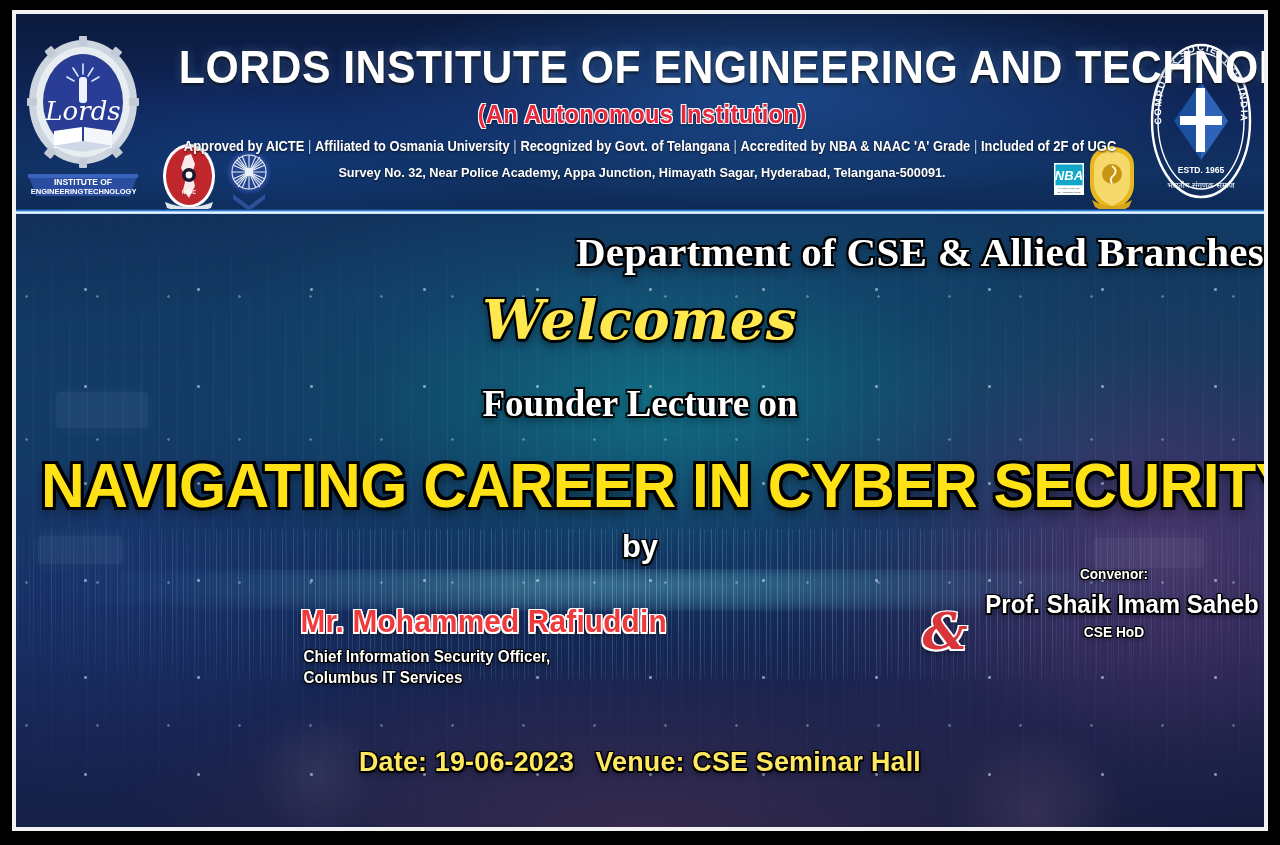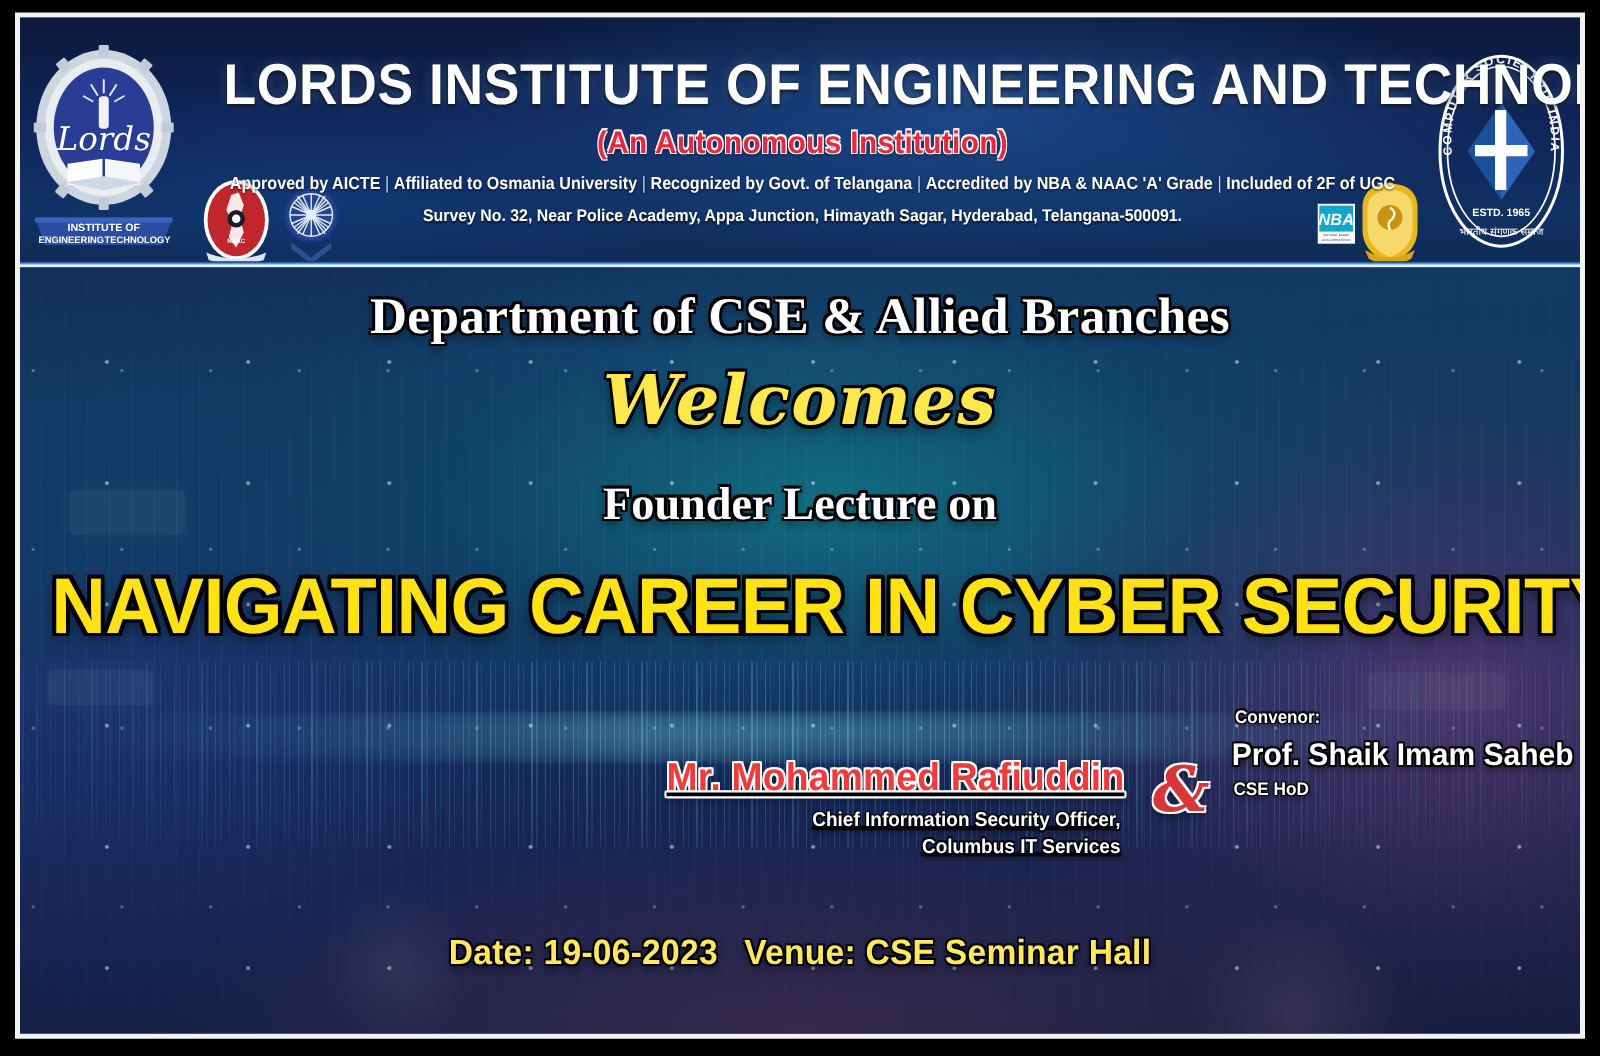--- a/index.html
+++ b/index.html
@@ -170,21 +170,21 @@
     transform: scaleX(0.94);
     white-space: nowrap;
     text-shadow: 0 1px 2px rgba(0,0,0,0.7);
   }
 
   
   .body { position: relative; height: calc(100% - 200px); }
 
   .dept {
     position: absolute; top: 14px; left: 0; right: 0;
-    text-align: center;
+    text-align: right;
     font-family: "Liberation Serif", serif;
     font-weight: 700;
     font-size: 41px;
     color: #ffffff;
     letter-spacing: 0.3px;
     text-shadow:
       -2px -2px 0 #000, 2px -2px 0 #000, -2px 2px 0 #000, 2px 2px 0 #000,
       -2px 0 0 #000, 2px 0 0 #000, 0 -2px 0 #000, 0 2px 0 #000,
       0 4px 8px rgba(0,0,0,0.6);
   }
@@ -241,21 +241,21 @@
     font-size: 31px;
     color: #ffffff;
     text-shadow: -1.5px -1.5px 0 #000, 1.5px -1.5px 0 #000, -1.5px 1.5px 0 #000, 1.5px 1.5px 0 #000, 0 3px 6px rgba(0,0,0,0.6);
   }
 
   
   .speakers {
     position: absolute; top: 390px; left: 272px; width: 690px;
     display: flex; align-items: flex-start; justify-content: center; gap: 0;
   }
-  .speaker { flex: 1 1 0; text-align: right; text-decoration: underline; }
+  .speaker { flex: 1 1 0; text-align: left; }
   .sp-name {
     font-family: "Liberation Sans", sans-serif;
     font-weight: 700;
     font-size: 31px;
     color: #ef3b3b;
     letter-spacing: 0.2px;
     transform: scaleX(0.96);
     white-space: nowrap;
     text-shadow:
       -1.5px -1.5px 0 #ffffff, 1.5px -1.5px 0 #ffffff,
@@ -305,21 +305,21 @@
   .fac-desig {
     margin-top: 7px;
     font-family: "Liberation Sans", sans-serif;
     font-weight: 700; font-size: 16px; color: #ffffff;
     transform: scaleX(0.95);
     text-shadow: -1px -1px 0 #000, 1px -1px 0 #000, -1px 1px 0 #000, 1px 1px 0 #000, 0 2px 5px rgba(0,0,0,0.7);
   }
   .fac-gap { height: 26px; }
 
   
-  .convenor { position: absolute; right: 16px; top: 352px; width: 268px; }
+  .convenor { position: absolute; right: 16px; top: 352px; width: 268px; text-align: center; }
   .cv-label {
     font-family: "Liberation Sans", sans-serif;
     font-weight: 700; font-size: 14.5px; color: #ffffff;
     transform: scaleX(0.94);
     text-shadow: -1px -1px 0 #000, 1px -1px 0 #000, -1px 1px 0 #000, 1px 1px 0 #000, 0 2px 4px rgba(0,0,0,0.7);
   }
   .cv-name {
     margin-top: 8px;
     font-family: "Liberation Sans", sans-serif;
     font-weight: 700; font-size: 25px; color: #ffffff;
@@ -517,20 +517,21 @@
       <div class="dots"></div>
       <div class="haze"></div>
       <div class="softbox" style="left:40px; top:178px; width:92px; height:36px;"></div>
       <div class="softbox" style="right:60px; top:324px; width:110px; height:30px;"></div>
       <div class="softbox" style="left:22px; top:322px; width:84px; height:28px;"></div>
 
       <div class="dept">Department of CSE &amp; Allied Branches</div>
       <div class="welcomes">Welcomes</div>
       <div class="expert">Founder Lecture on</div>
       <div class="maintitle">NAVIGATING CAREER IN CYBER SECURITY</div>
+      <div class="byword">by</div>
 
       <div class="speakers">
         <div class="speaker">
           <div class="sp-name">Mr. Mohammed Rafiuddin</div>
           <div class="sp-role">
             <div>Chief Information Security Officer,</div>
             <div>Columbus IT Services</div>
           </div>
         </div>
         <div class="amp">&amp;</div>

